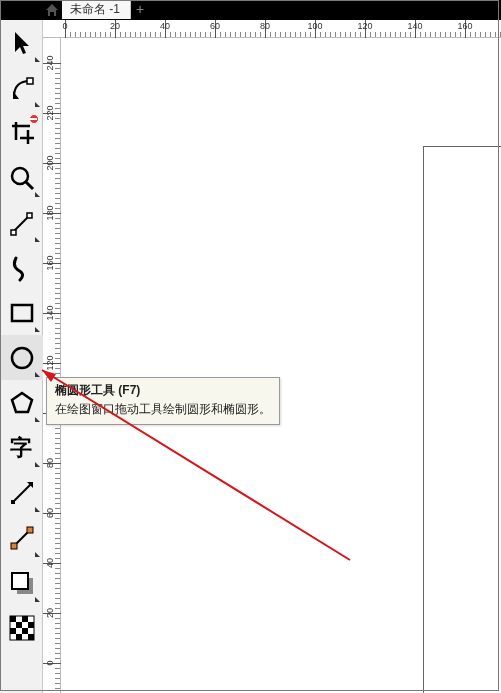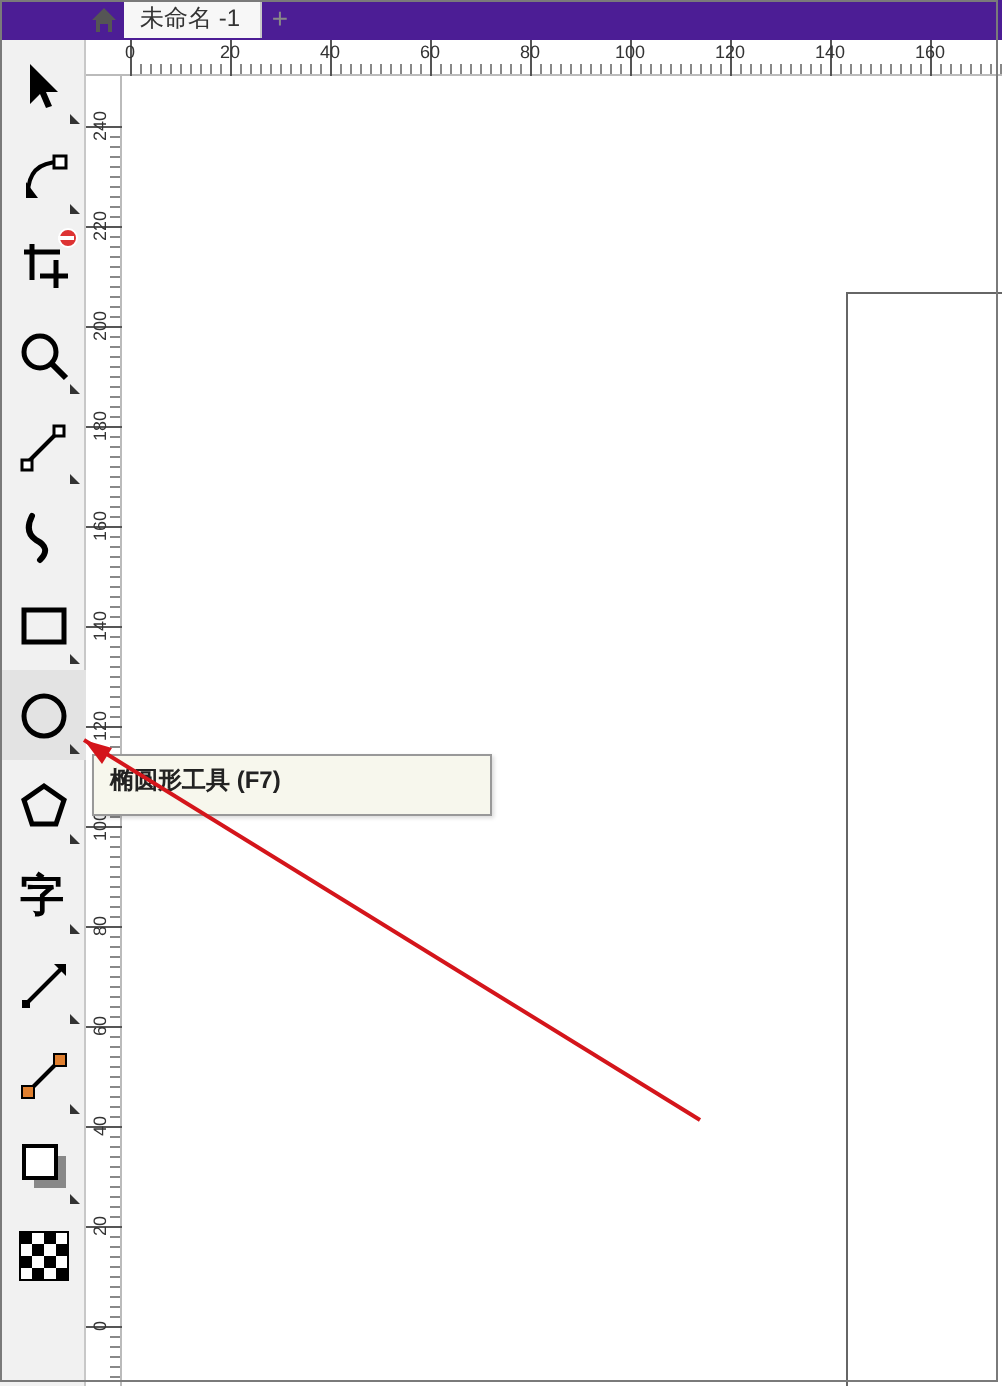--- a/index.html
+++ b/index.html
@@ -2,21 +2,21 @@
 <html><head>
 <meta charset="utf-8">
 <style>
   * { margin: 0; padding: 0; box-sizing: border-box; }
   html, body { width: 501px; height: 693px; font-family: "Microsoft YaHei", Arial, sans-serif; background: #fff; overflow: hidden; }
   .app { position: relative; width: 501px; height: 693px; }
 
   
   .tabbar {
     position: absolute; left: 0; top: 0; width: 501px; height: 32px;
-    background: #4c1d95; border-bottom: 6px solid #0f766e;
+    background: #000000; border-bottom: 6px solid #0f766e;
   }
   .home-btn {
     position: absolute; left: 43px; top: 1px; width: 18px; height: 18px;
     display: flex; align-items: center; justify-content: center;
   }
   .tab {
     position: absolute; left: 62px; top: 0; height: 19px;
     padding: 0 10px 0 8px;
     background: #f7f7f7; border-right: 1px solid #c8c8c8;
     font-size: 12px; line-height: 19px; color: #333;
@@ -481,20 +481,21 @@
       <div class="tick-minor" style="top: 645px;"></div>
       <div class="tick-minor" style="top: 650px;"></div>
     </div>
 
   <div class="canvas">
     <div class="page-rect"></div>
   </div>
 
   <div class="tooltip">
     <div class="tt-title">椭圆形工具 (F7)</div>
+    <div class="tt-body">在绘图窗口拖动工具绘制圆形和椭圆形。</div>
   </div>
 
   <svg class="arrow-line">
     <line x1="350" y1="560" x2="42" y2="370" stroke="#d4151b" stroke-width="2"></line>
     <polygon points="42,370 56,374 51,382" fill="#d4151b"></polygon>
   </svg>
 
   <div class="frame"></div>
 </div>
 

